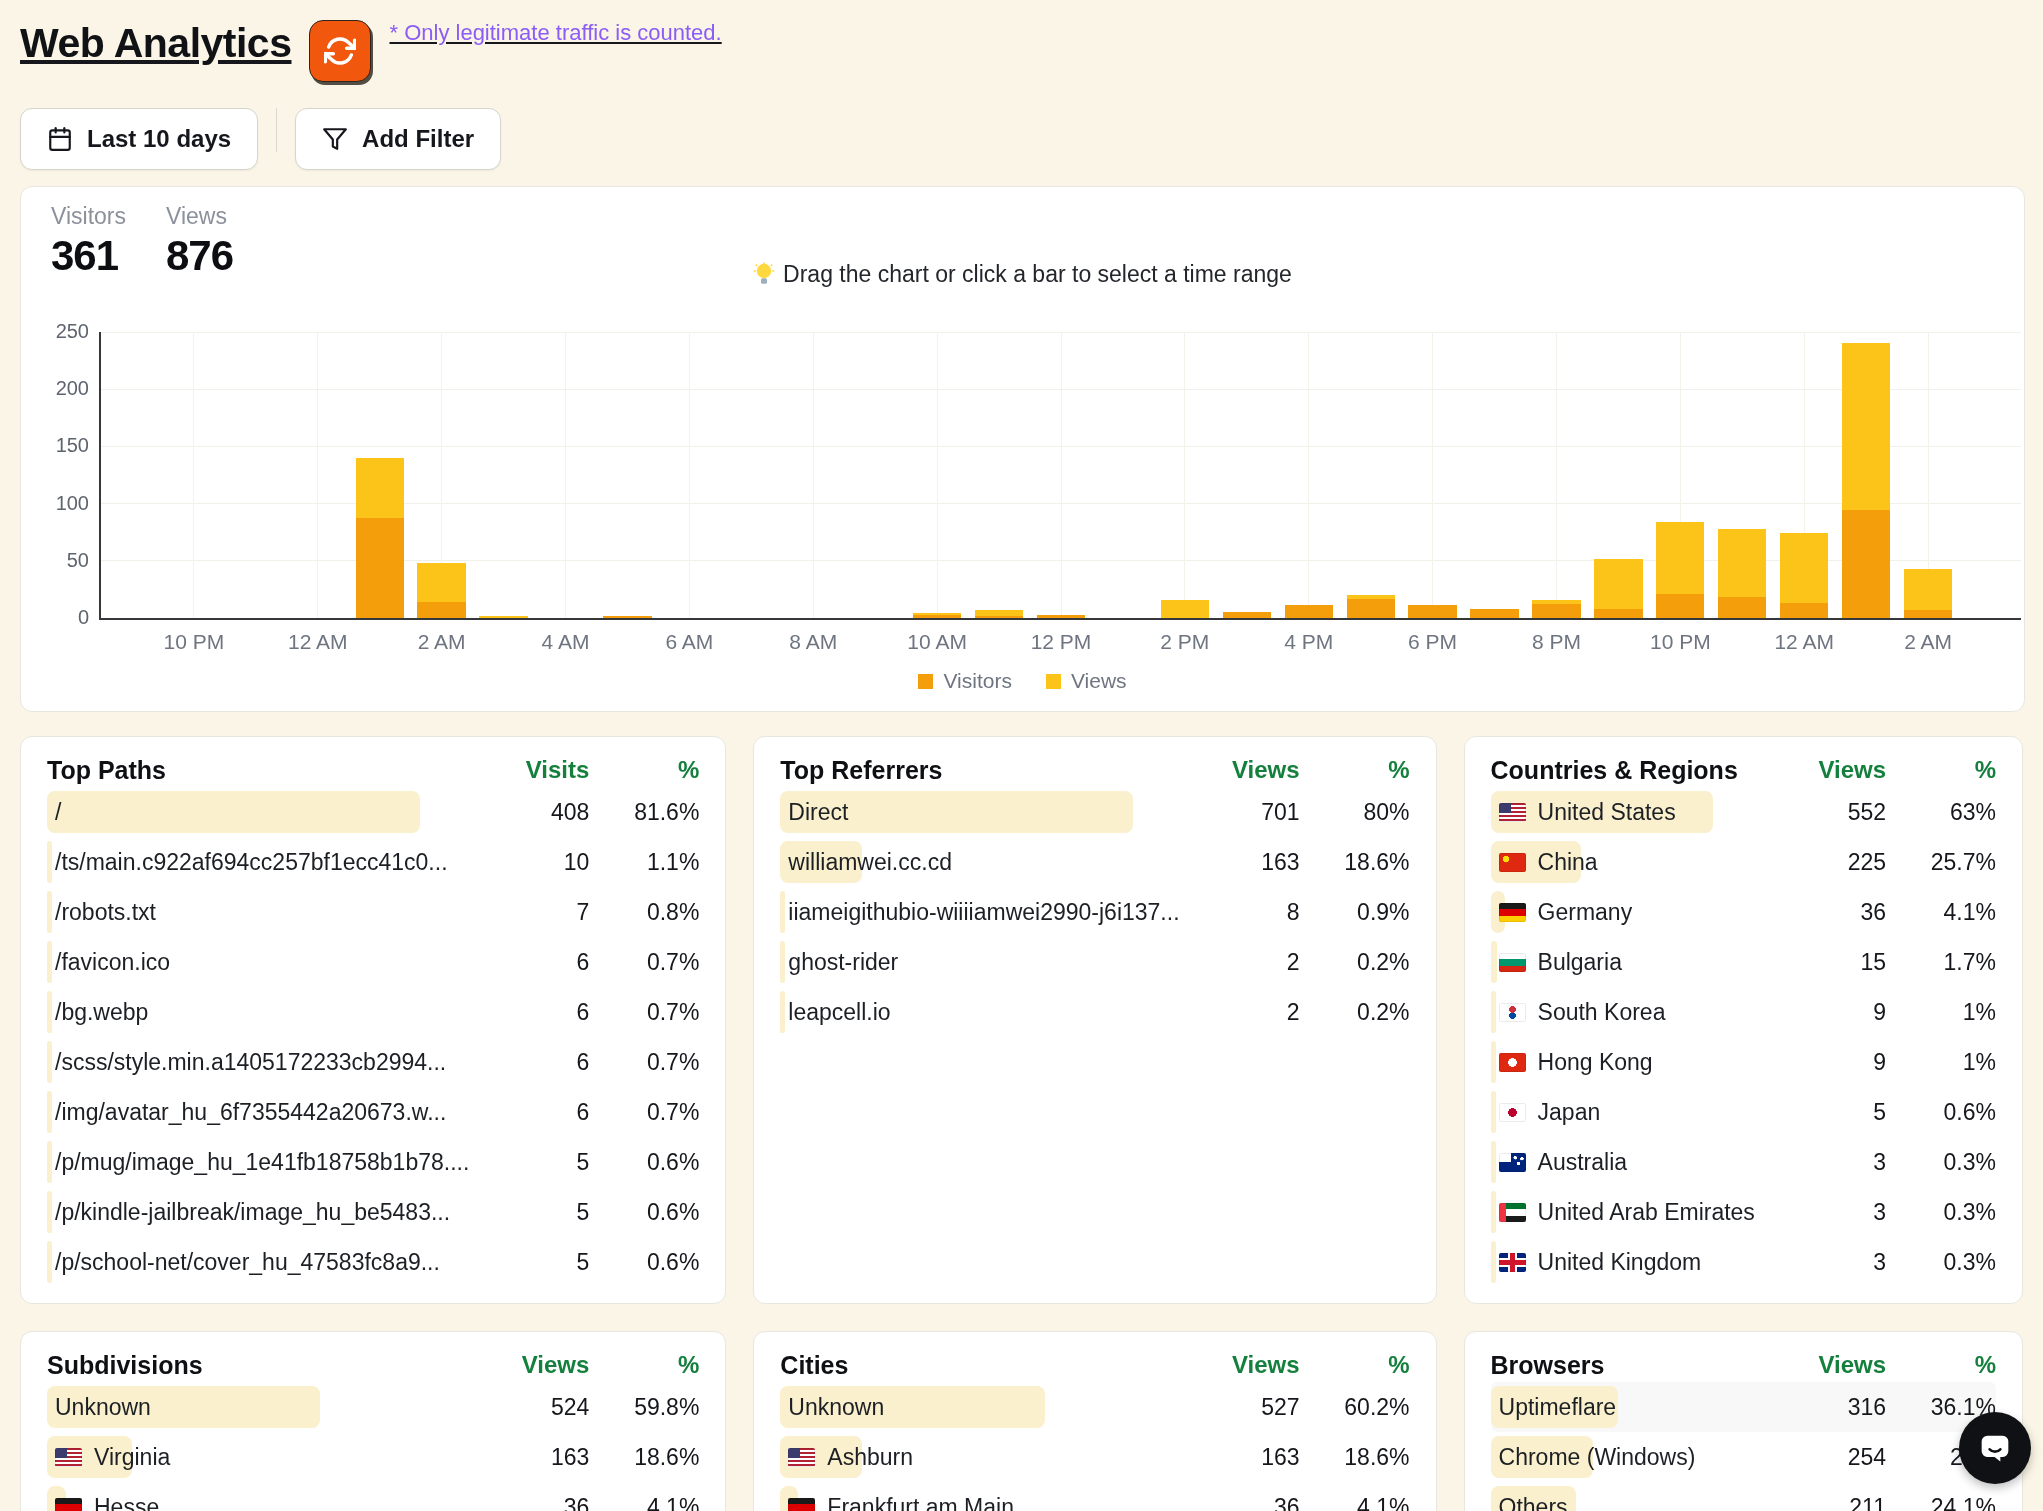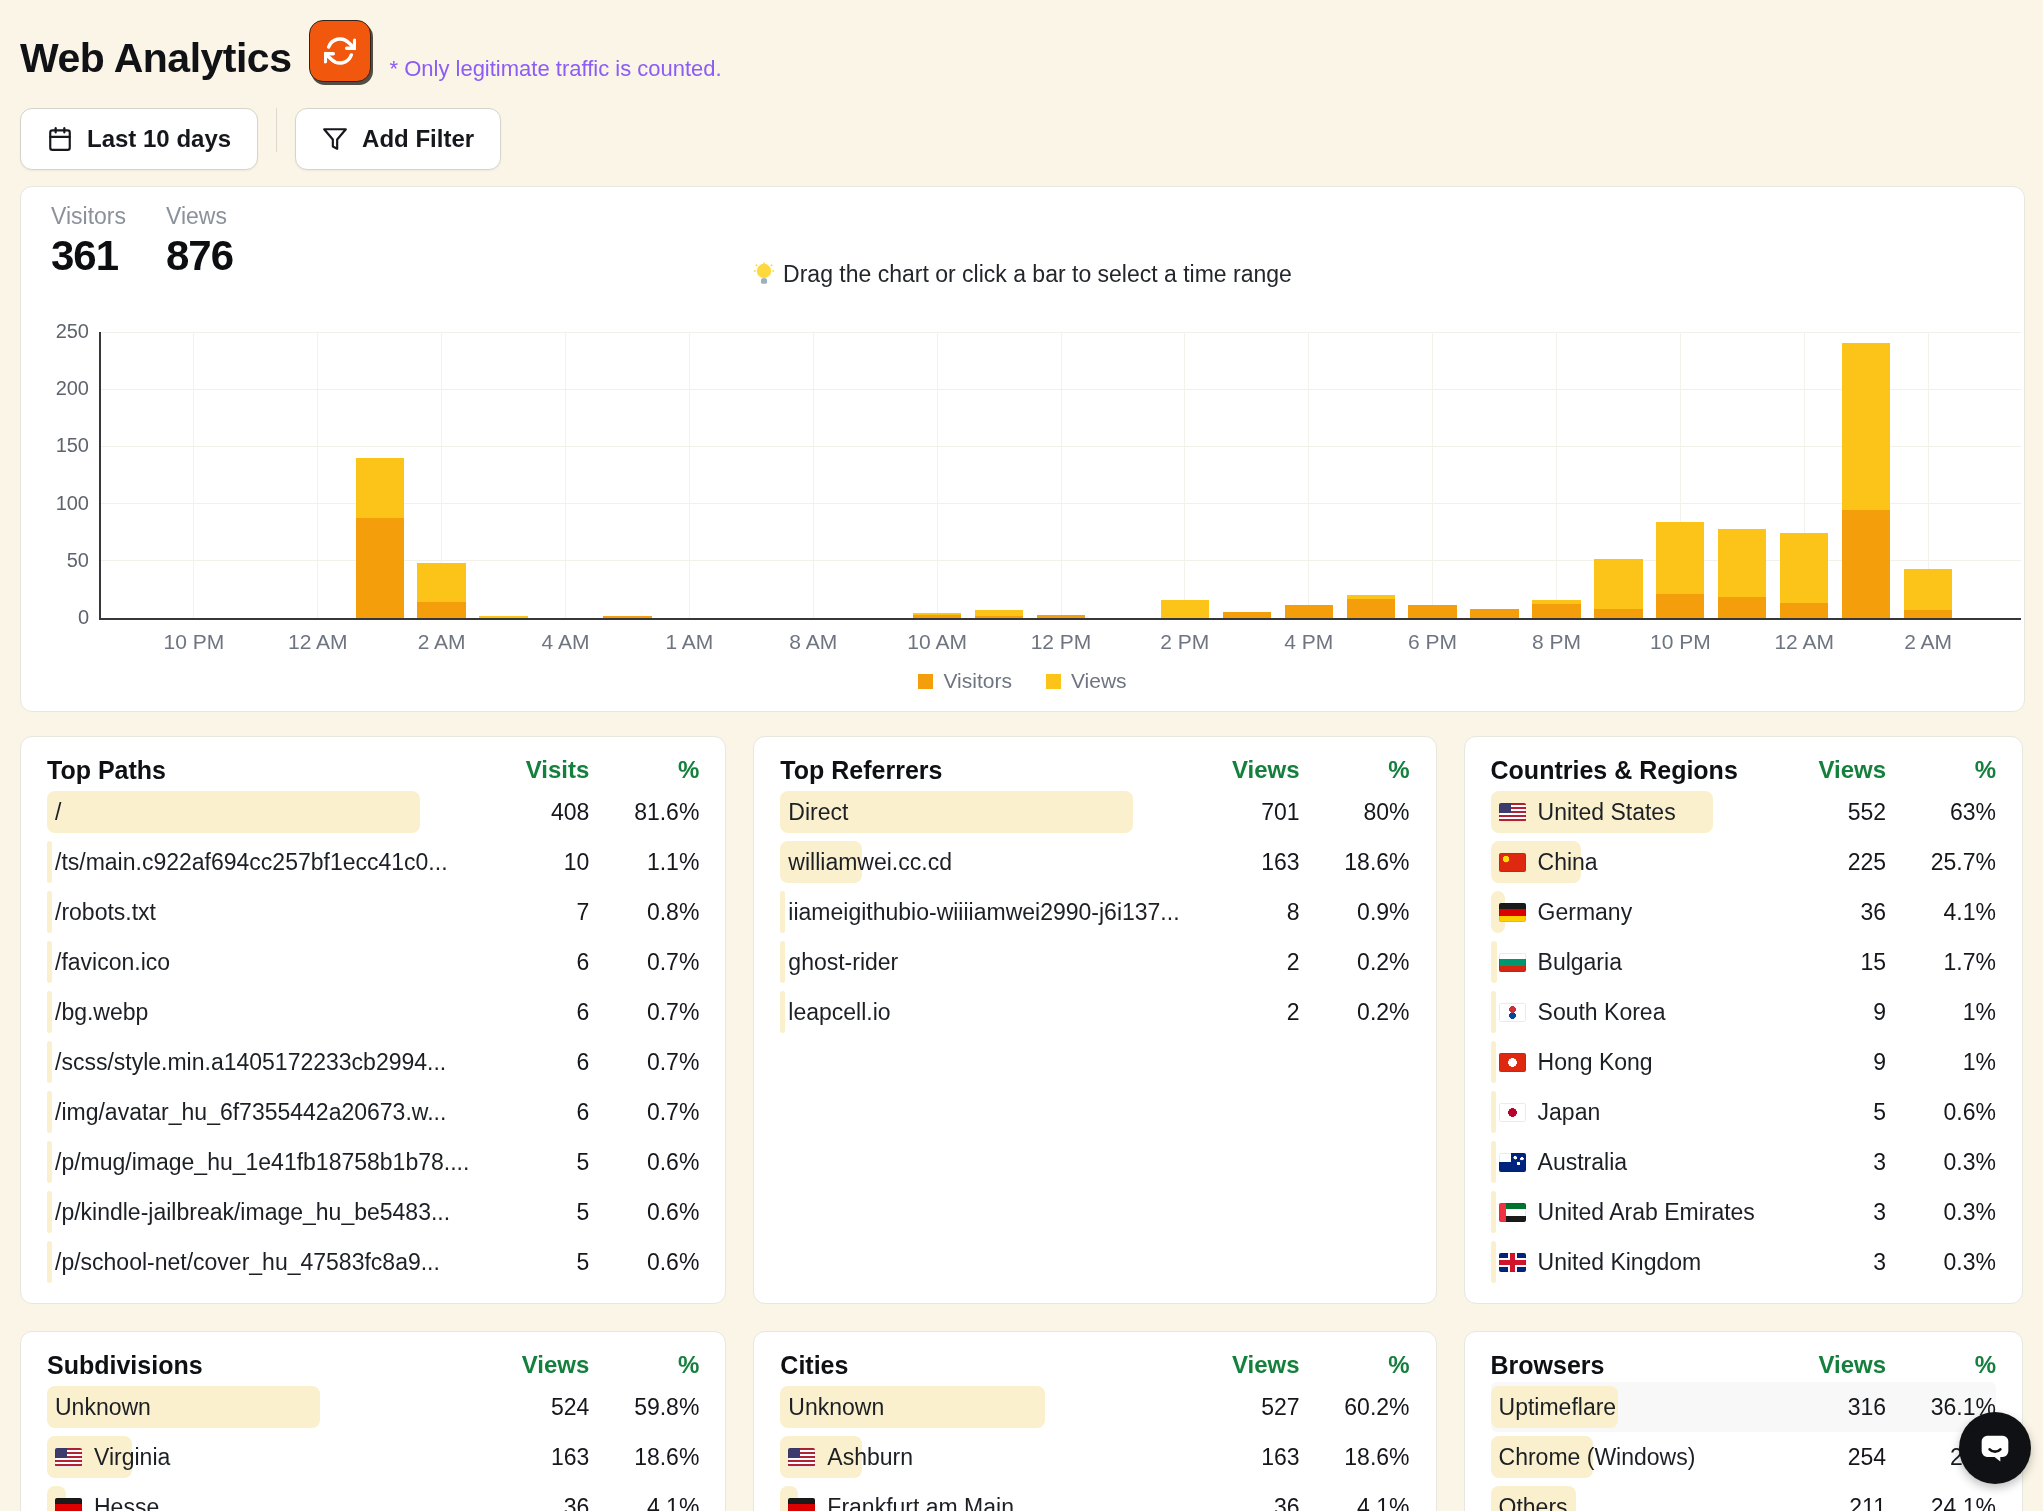--- a/index.html
+++ b/index.html
@@ -3,21 +3,21 @@
 <meta charset="utf-8">
 <style>
   html,body{margin:0;padding:0;}
   body{
     width:2043px;height:1511px;overflow:hidden;position:relative;
     background:#faf5e6;
     font-family:"Liberation Sans", sans-serif;
     color:#15171c;
   }
   
-  .hdr{display:flex;align-items:flex-end;gap:18px;padding:20px 20px 0 20px;}
+  .hdr{display:flex;align-items:flex-start;gap:18px;padding:20px 20px 0 20px;text-decoration:underline;}
   .hdr-title{font-size:41px;font-weight:800;letter-spacing:-0.5px;color:#101216;}
   .refresh-btn{
     width:60px;height:60px;border-radius:14px;background:#f2570e;
     border:1px solid #30241c; box-shadow:2px 3px 0 rgba(25,20,15,.75);
     display:flex;align-items:center;justify-content:center;cursor:pointer;
   }
   .hdr-note{font-size:22px;color:#8b5cf6;}
   
   .fbar{display:flex;align-items:flex-start;gap:18px;margin:26px 20px 0 20px;}
   .fbtn{
@@ -160,21 +160,21 @@
       <div class="ylab" style="left: -70px; top: -12px;">250</div>
       <div class="gl-v" style="left: 92.4032px;"></div>
       <div class="xlab" style="left: 37.9032px; top: 298px;">10 PM</div>
       <div class="gl-v" style="left: 216.274px;"></div>
       <div class="xlab" style="left: 161.774px; top: 298px;">12 AM</div>
       <div class="gl-v" style="left: 340.145px;"></div>
       <div class="xlab" style="left: 285.645px; top: 298px;">2 AM</div>
       <div class="gl-v" style="left: 464.016px;"></div>
       <div class="xlab" style="left: 409.516px; top: 298px;">4 AM</div>
       <div class="gl-v" style="left: 587.887px;"></div>
-      <div class="xlab" style="left: 533.387px; top: 298px;">1 AM</div>
+      <div class="xlab" style="left: 533.387px; top: 298px;">6 AM</div>
       <div class="gl-v" style="left: 711.758px;"></div>
       <div class="xlab" style="left: 657.258px; top: 298px;">8 AM</div>
       <div class="gl-v" style="left: 835.629px;"></div>
       <div class="xlab" style="left: 781.129px; top: 298px;">10 AM</div>
       <div class="gl-v" style="left: 959.5px;"></div>
       <div class="xlab" style="left: 905px; top: 298px;">12 PM</div>
       <div class="gl-v" style="left: 1083.37px;"></div>
       <div class="xlab" style="left: 1028.87px; top: 298px;">2 PM</div>
       <div class="gl-v" style="left: 1207.24px;"></div>
       <div class="xlab" style="left: 1152.74px; top: 298px;">4 PM</div>

